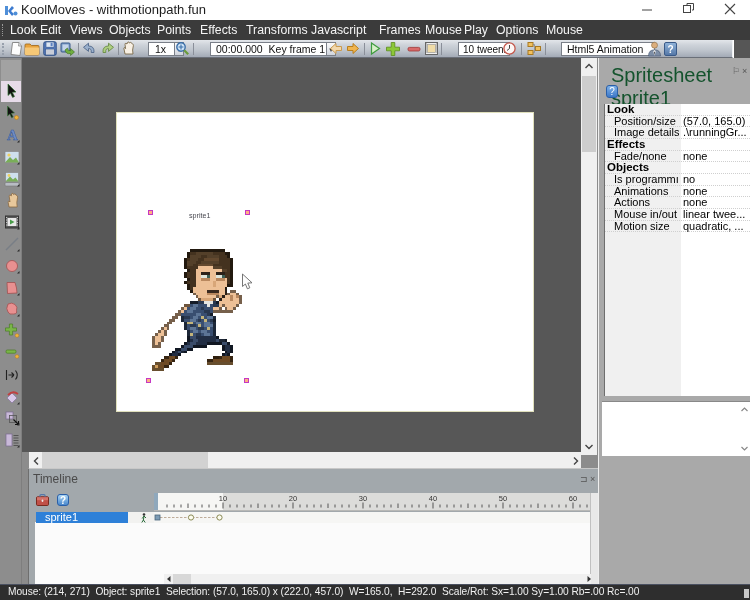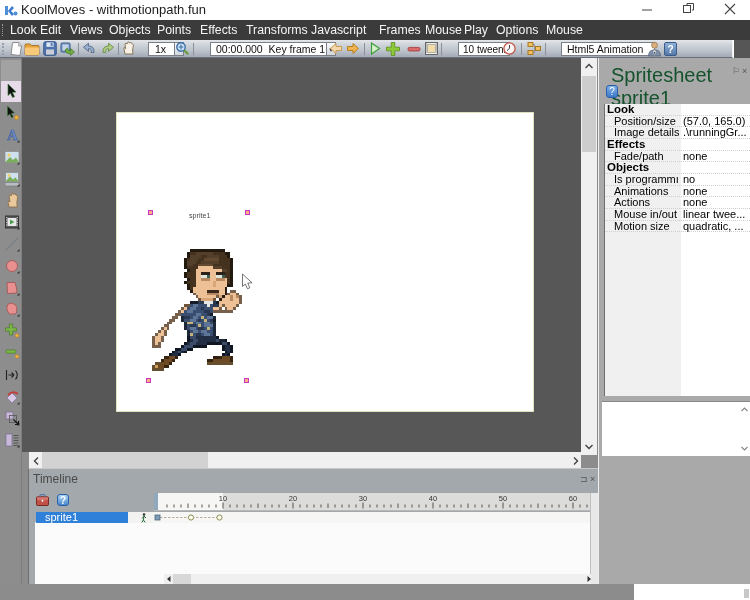--- a/index.html
+++ b/index.html
@@ -661,21 +661,21 @@
           <span class="val">(57.0, 165.0)</span>
         </div>
       <div class="prow" style="top:23.3px">
           <span class="lab">Image details</span>
           <span class="val">.\runningGr...</span>
         </div>
       <div class="prow" style="top:35.0px">
           <span class="cat">Effects</span>
         </div>
       <div class="prow" style="top:46.6px">
-          <span class="lab">Fade/path</span>
+          <span class="lab">Fade/none</span>
           <span class="val">none</span>
         </div>
       <div class="prow" style="top:58.2px">
           <span class="cat">Objects</span>
         </div>
       <div class="prow" style="top:69.9px">
           <span class="lab">Is programmı</span>
           <span class="val">no</span>
         </div>
       <div class="prow" style="top:81.5px">
@@ -817,14 +817,17 @@
 
     <div style="position:absolute;left:135px;top:105px;width:427px;height:10px;background:#f0f0f0"></div>
     <div style="position:absolute;left:144px;top:105px;width:18px;height:10px;background:#d8d8d8"></div>
     <svg style="position:absolute;left:135px;top:105px" width="10" height="10">
         <path d="M6.5 2 L3 5 L6.5 8 Z" fill="#333"></path>
       </svg>
     <svg style="position:absolute;left:555px;top:105px" width="10" height="10">
         <path d="M3.5 2 L7 5 L3.5 8 Z" fill="#333"></path>
       </svg>
   </div>
+  <div id="statusbar">
+    <span style="left:8px">Mouse: (214, 271)  Object: sprite1  Selection: (57.0, 165.0) x (222.0, 457.0)  W=165.0,  H=292.0  Scale/Rot: Sx=1.00 Sy=1.00 Rb=.00 Rc=.00</span>
+  </div>
   <div style="position:absolute;left:744px;top:589px;width:5px;height:9px;background:#c8c8c8"></div>
 </div>
 
 </body></html>

